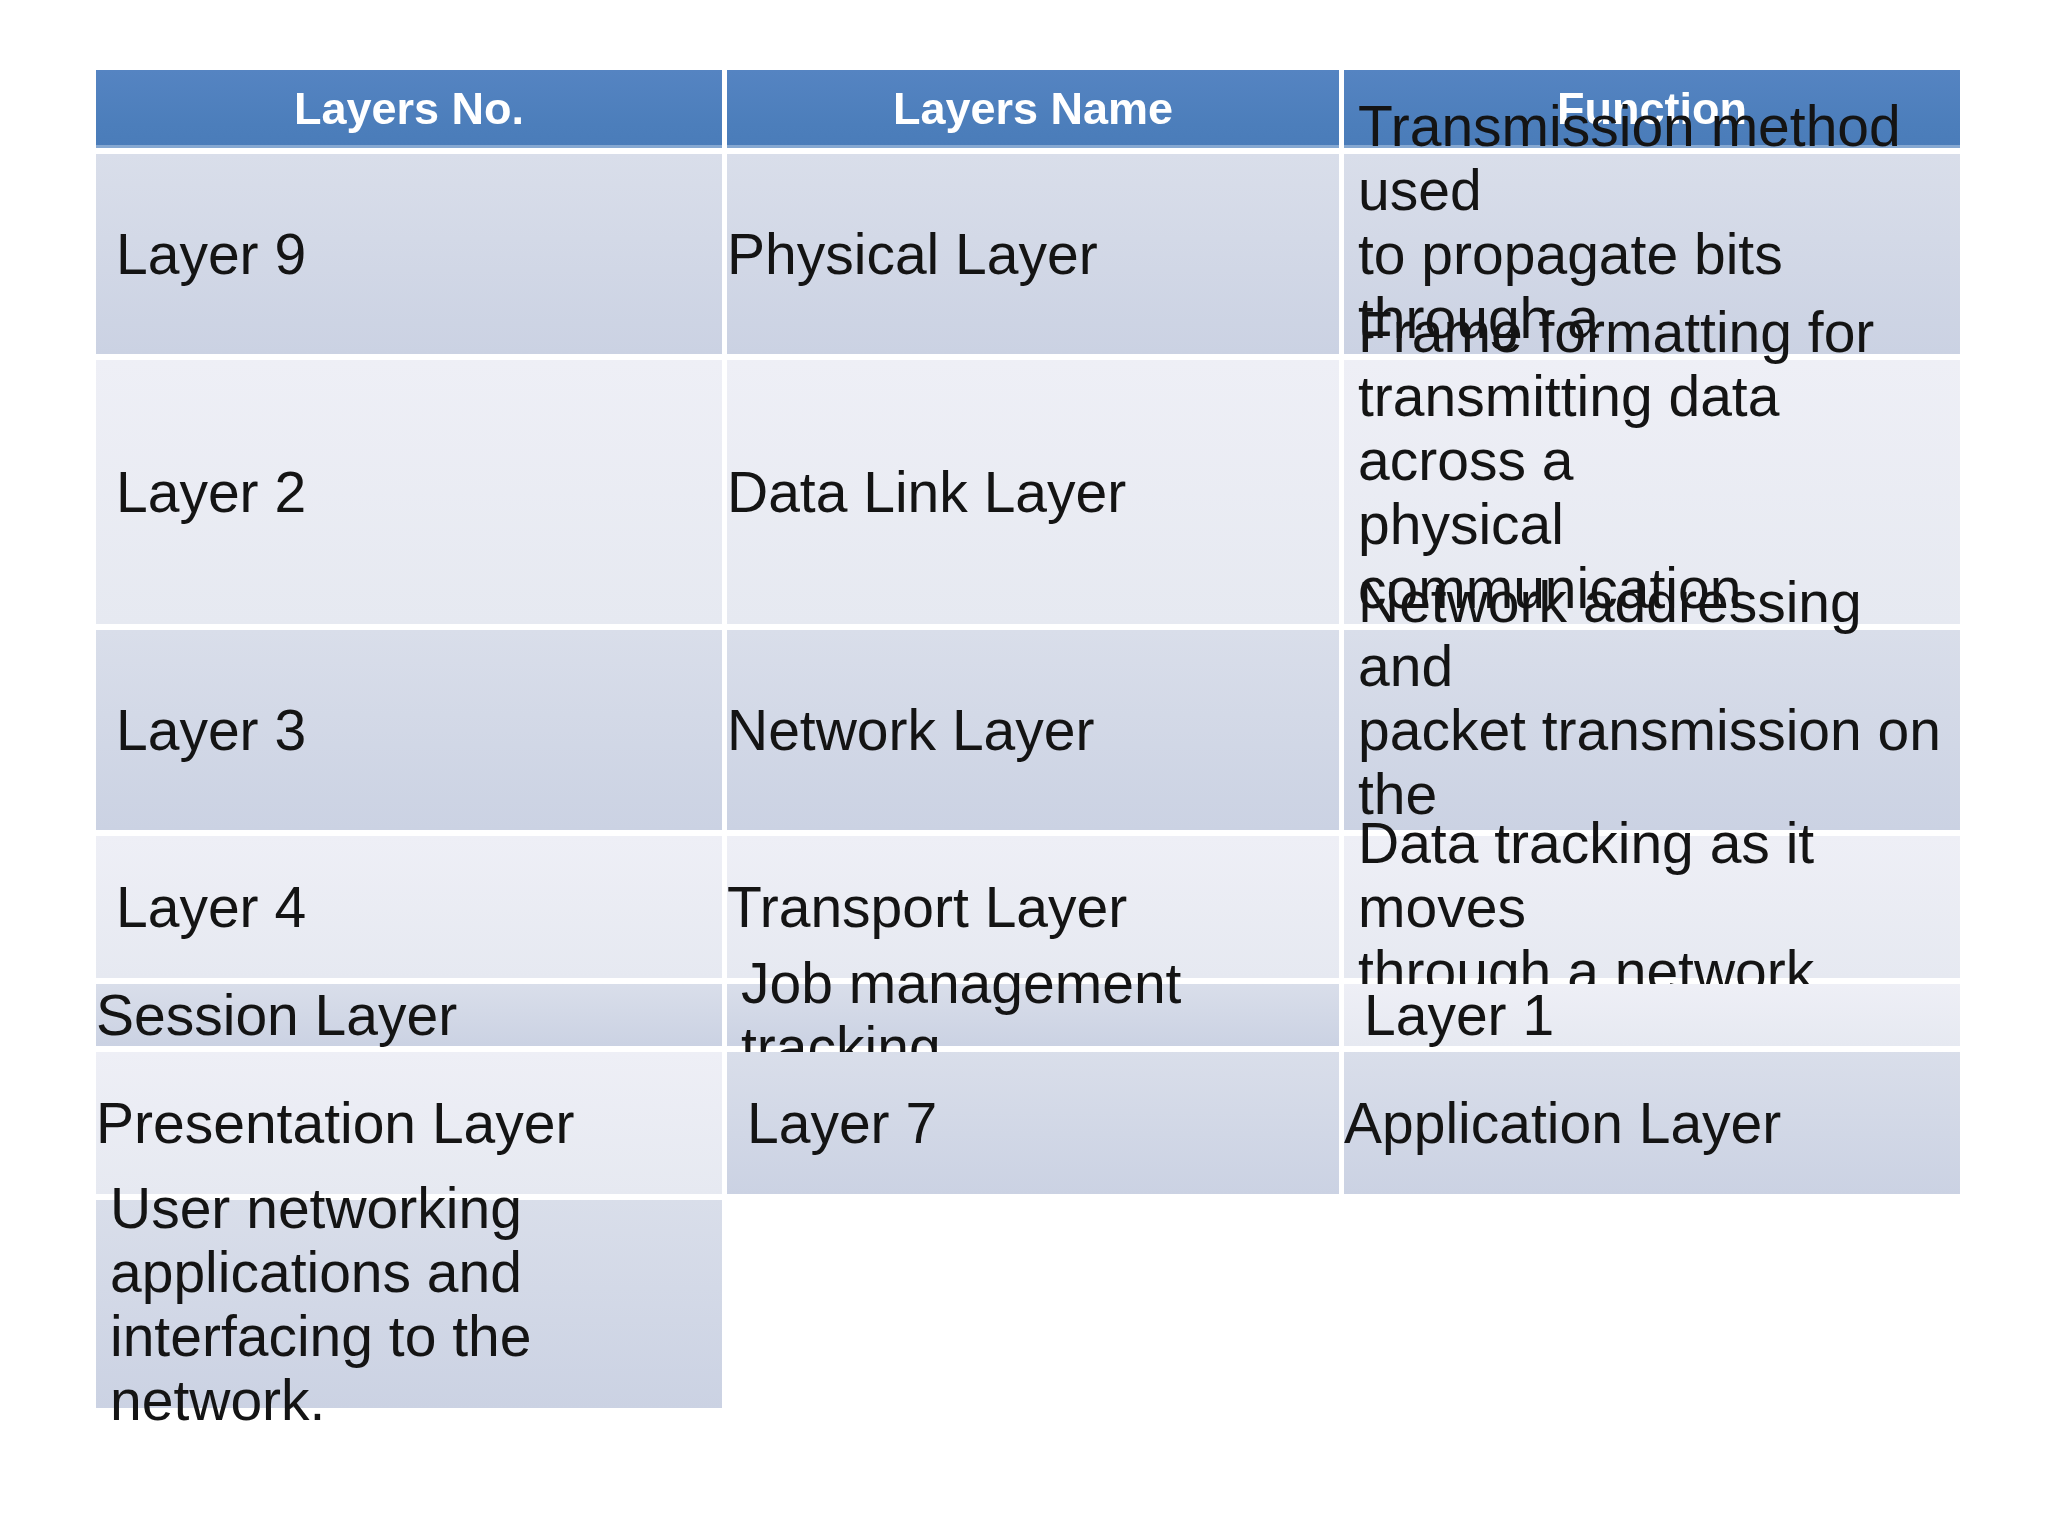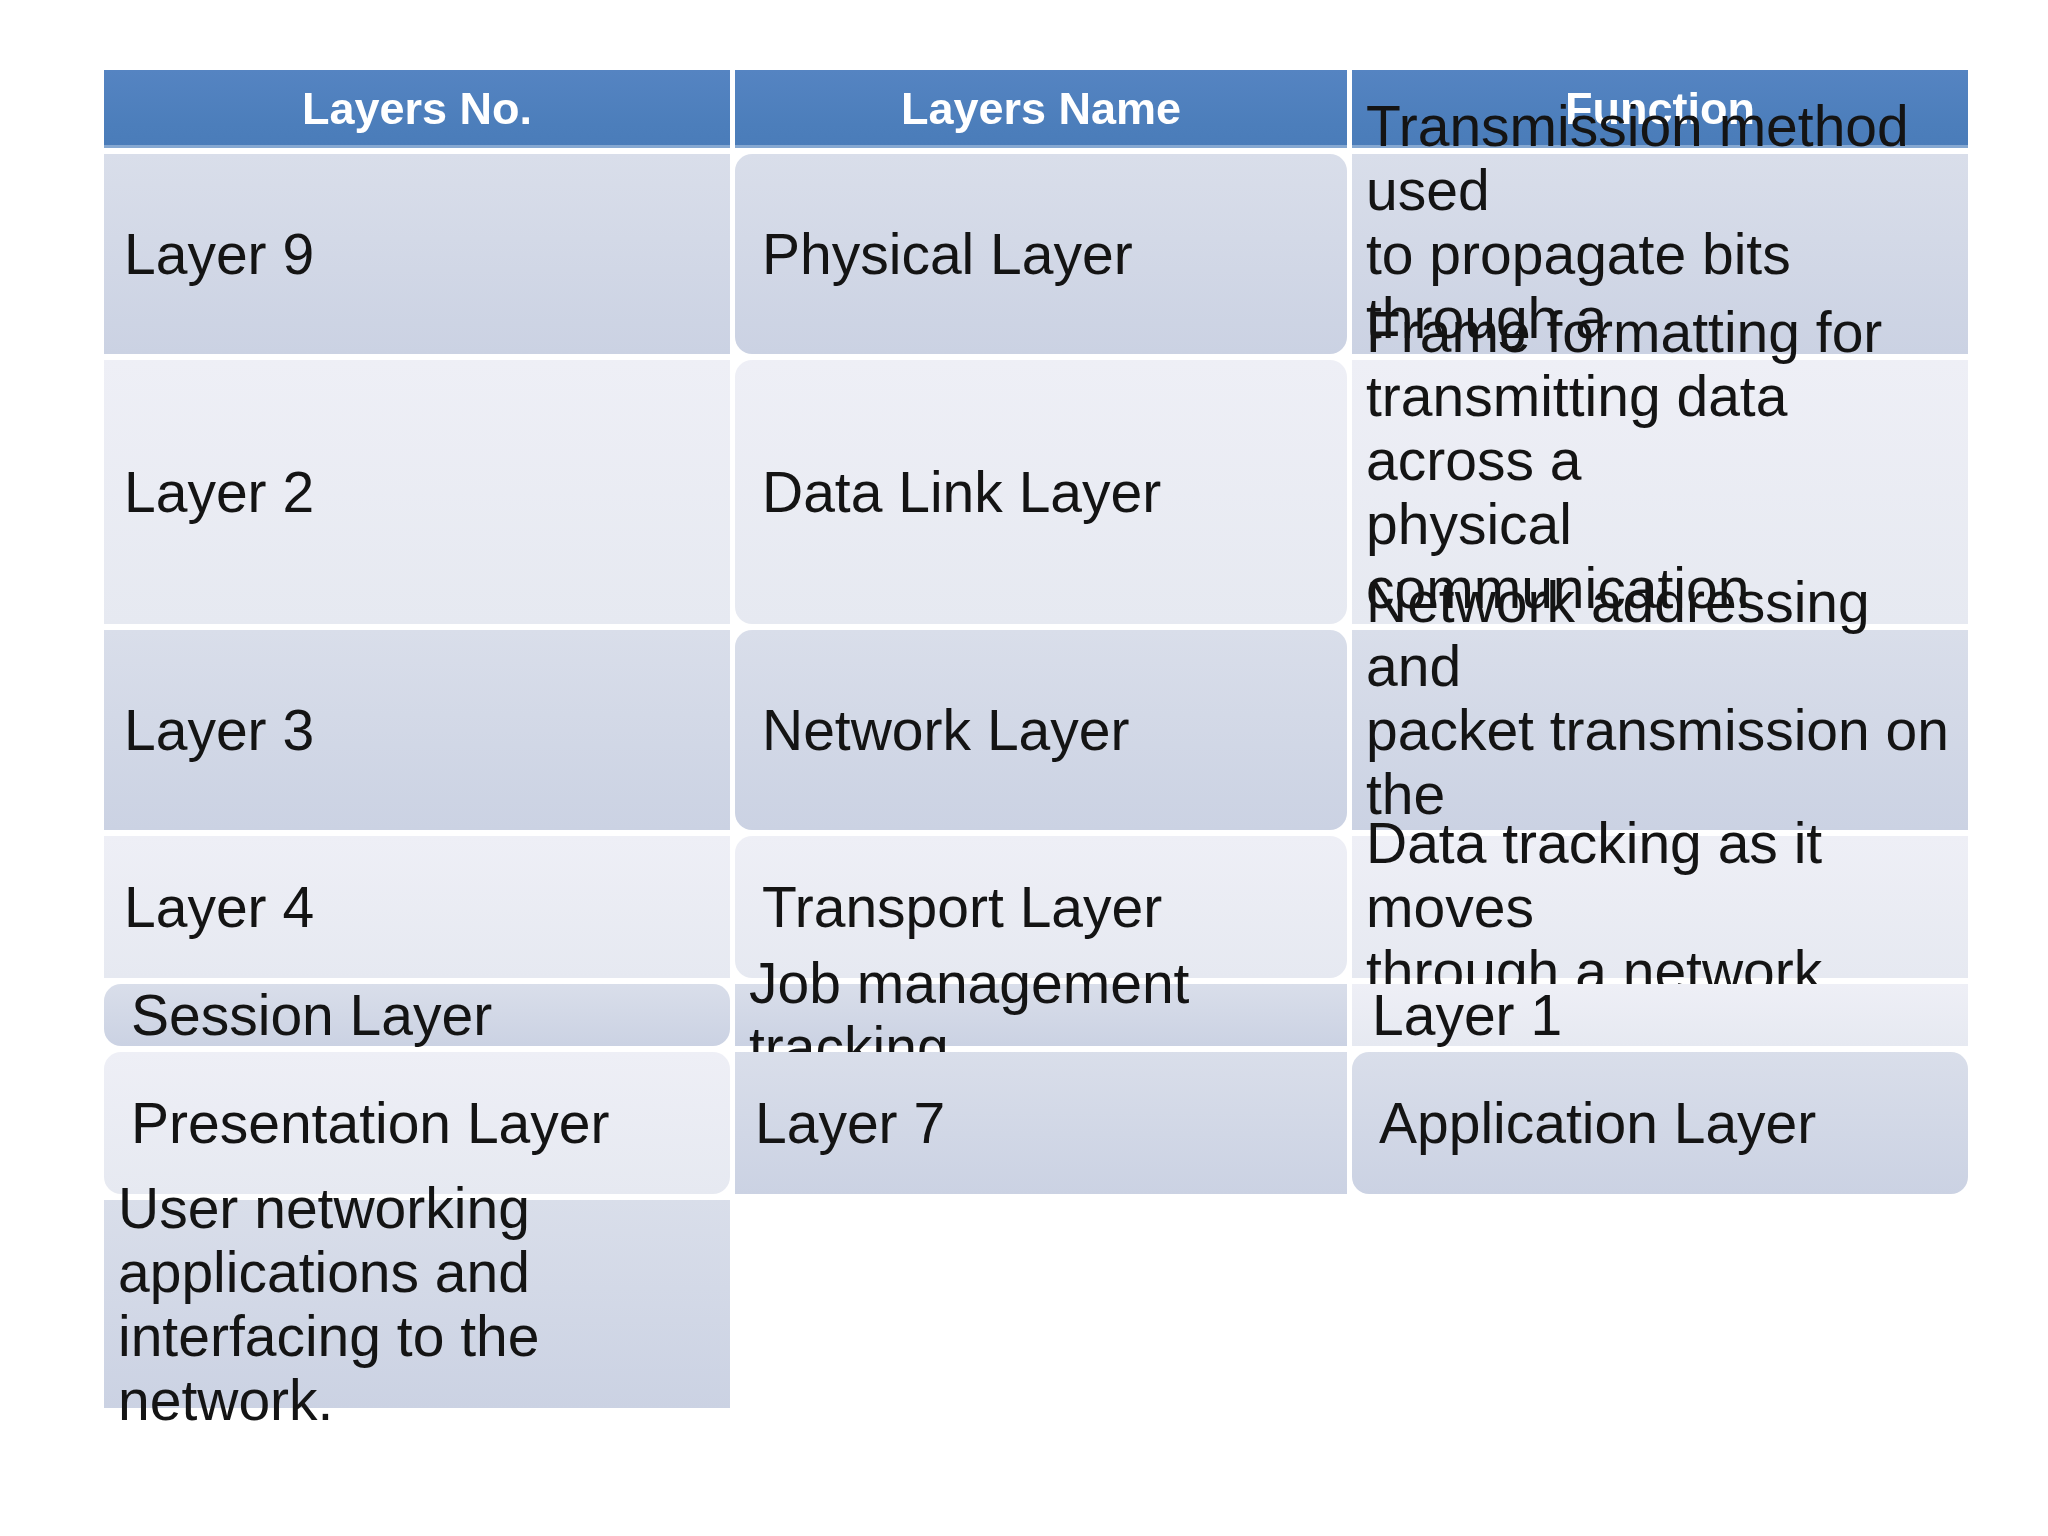--- a/index.html
+++ b/index.html
@@ -16,21 +16,21 @@
   }
   .slide {
     position: absolute;
     left: 0; top: 0;
     width: 2048px; height: 1536px;
     background: #ffffff;
     overflow: hidden;
   }
   .osi-table {
     position: absolute;
-    left: 104px;
+    left: 96px;
     top: 70px;
     width: 1864px;
     display: grid;
     grid-template-columns: 626px 612px 616px;
     grid-template-rows: 78px 200px 264px 200px 142px 62px 142px 208px;
     column-gap: 5px;
     row-gap: 6px;
   }
   .cell {
     display: flex;
@@ -48,21 +48,21 @@
     justify-content: center;
     text-align: center;
   }
   .band-dark {
     background: linear-gradient(180deg, #D9DEEA 0%, #CBD2E3 100%);
   }
   .band-light {
     background: linear-gradient(180deg, #EEEFF6 0%, #E6E9F1 100%);
   }
   .c1 { padding-left: 20px; padding-right: 10px; }
-  .c2 { padding-left: 27px; padding-right: 10px; border-radius: 17px; }
+  .c2 { padding-left: 0; padding-right: 10px; }
   .c3 { padding-left: 14px; padding-right: 8px; }
   .fn { white-space: pre-line; }
 </style>
 </head>
 <body>
 
 <div class="slide">
   <div class="osi-table">
 
     <div class="cell hdr">Layers No.</div>

